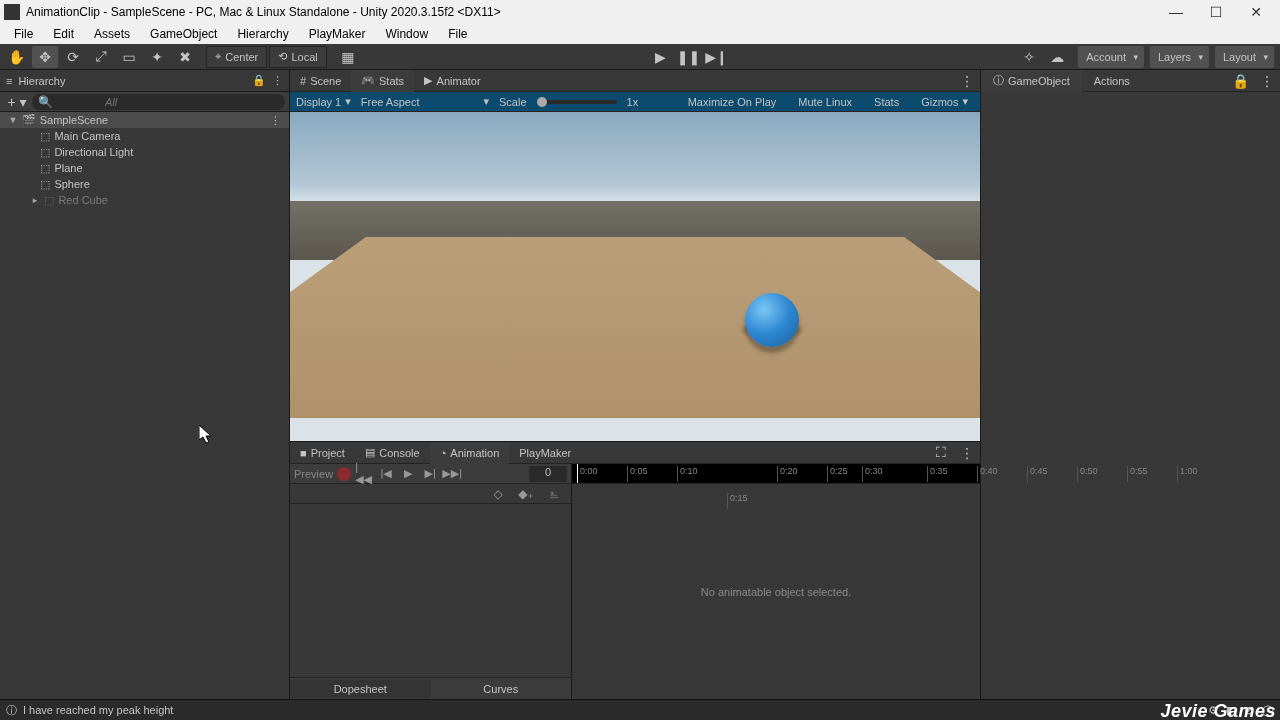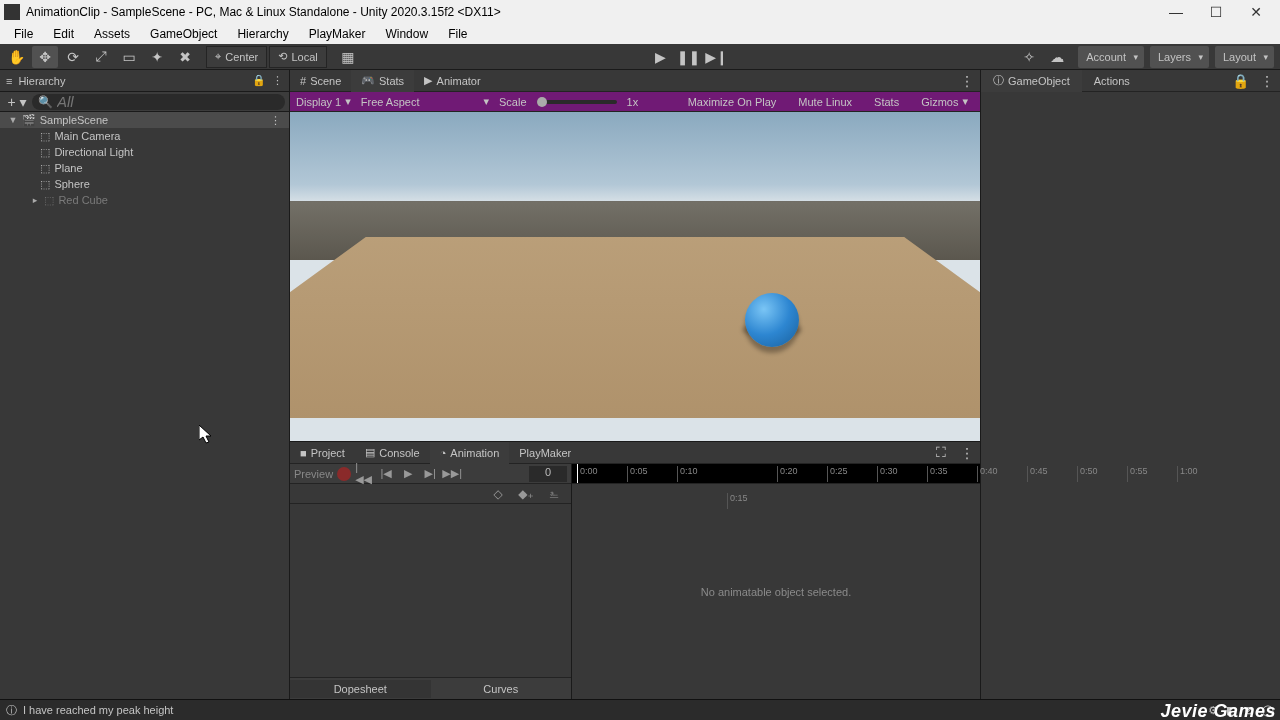--- a/index.html
+++ b/index.html
@@ -20,33 +20,33 @@
   .tool-toggle { height:22px; padding:0 8px; display:flex; align-items:center; gap:4px; border:1px solid #242424; background:#3c3c3c; color:#c4c4c4; font-size:11px; }
   .dd { height:22px; padding:0 18px 0 8px; background:#515151; display:flex; align-items:center; font-size:11px; border-radius:2px; position:relative; }
   .dd::after { content:"▾"; position:absolute; right:6px; font-size:9px; }
 
   .main { display:flex; height:calc(100% - 24px - 20px - 26px - 21px); }
   .hierarchy { width:290px; border-right:1px solid #1a1a1a; display:flex; flex-direction:column; background:#383838; }
   .panel-head { height:22px; background:#383838; display:flex; align-items:center; padding:0 6px; gap:6px; border-bottom:1px solid #1a1a1a; font-size:11px; }
   .panel-head .spacer { flex:1; }
   .h-toolbar { height:20px; display:flex; align-items:center; padding:0 4px; gap:2px; background:#3c3c3c; border-bottom:1px solid #1a1a1a;}
   .h-search { flex:1; height:16px; background:#2a2a2a; border-radius:8px; padding:0 6px; display:flex; align-items:center; gap:4px; }
-  .h-search input { background:none; border:none; color:#888; font-size:15px; flex:1; outline:none; font-style:italic;}
+  .h-search input { background:none; border:none; color:#888; font-size:11px; flex:1; outline:none; font-style:italic;margin-left:48px;}
   .h-tree { flex:1; overflow:auto; font-size:11px; }
   .tree-row { height:16px; display:flex; align-items:center; gap:4px; padding-left:8px; }
   .tree-row.scene { background:#4b4b4b; font-weight:500; }
   .tree-row .arrow { width:10px; font-size:9px; color:#aaa; text-align:center;}
   .tree-row.dim { color:#7a7a7a; }
   .row-more{ position:absolute; right:8px; top:2px;}
 
   .center { flex:1; display:flex; flex-direction:column; min-width:0;}
   .tabs { height:22px; display:flex; align-items:center; background:#383838; border-bottom:1px solid #232323; font-size:11px;}
   .tab { padding:0 10px; height:22px; display:flex; align-items:center; gap:4px; }
   .tab.active { background:#3c3c3c; }
-  .gamebar { height:20px; background:#701a75; display:flex; align-items:center; gap:10px; font-size:11px; padding:0 6px; border-bottom:1px solid #232323;}
+  .gamebar { height:20px; background:#0c4a6e; display:flex; align-items:center; gap:10px; font-size:11px; padding:0 6px; border-bottom:1px solid #232323;}
   .gamebar .dd2 { display:flex; align-items:center; gap:4px; }
   .gamebar .slider { width:80px; height:4px; background:#2a2a2a; border-radius:2px; position:relative; }
   .gamebar .slider::before{ content:""; position:absolute; left:0; top:-3px; width:10px; height:10px; border-radius:50%; background:#aaa;}
   .gamebar .gbtn { padding:0 6px; }
 
   .viewport { flex:1; min-height:0; background:#000; position:relative; overflow:hidden;}
   .sky { position:absolute; inset:0; background:linear-gradient(#8aa9bf 0%, #b2c7d6 22%, #dbe3e8 28%); }
   .ground-far { position:absolute; left:0; right:0; top:27%; height:18%; background:linear-gradient(#737067 0%, #5b574e 100%); border-top:1px solid #fff2; }
   .plane { position:absolute; left:50%; transform:translateX(-50%); top:38%; width:150%; height:55%; background:#b39772; clip-path: polygon(24% 0, 76% 0, 100% 100%, 0 100%);}
   .plane-shine{ position:absolute; left:50%; transform:translateX(-50%); top:38%; width:150%; height:55%; clip-path: polygon(24% 0, 76% 0, 100% 100%, 0 100%); background:linear-gradient(#c6ac85 0%, #a8895f 100%); opacity:.35;}
@@ -292,21 +292,21 @@
           </div>
         </div>
         <div class="anim-right">
           <div class="timeline" id="timeline">
               <div class="tick" style="left: 5px;">0:00</div>
               <div class="tick" style="left: 55px;">0:05</div>
               <div class="tick" style="left: 105px;">0:10</div>
               <div class="tick" style="left: 155px; margin-top: 27px;">0:15</div>
               <div class="tick" style="left: 205px;">0:20</div>
               <div class="tick" style="left: 255px;">0:25</div>
-              <div class="tick" style="left: 305px;">0:30</div>
+              <div class="tick" style="left: 290px;">0:30</div>
               <div class="tick" style="left: 355px;">0:35</div>
               <div class="tick" style="left: 405px;">0:40</div>
               <div class="tick" style="left: 455px;">0:45</div>
               <div class="tick" style="left: 505px;">0:50</div>
               <div class="tick" style="left: 555px;">0:55</div>
               <div class="tick" style="left: 605px;">1:00</div>
               <div class="playhead" style="left: 5px;"></div>
             </div>
           <div class="anim-canvas">No animatable object selected.</div>
         </div>

